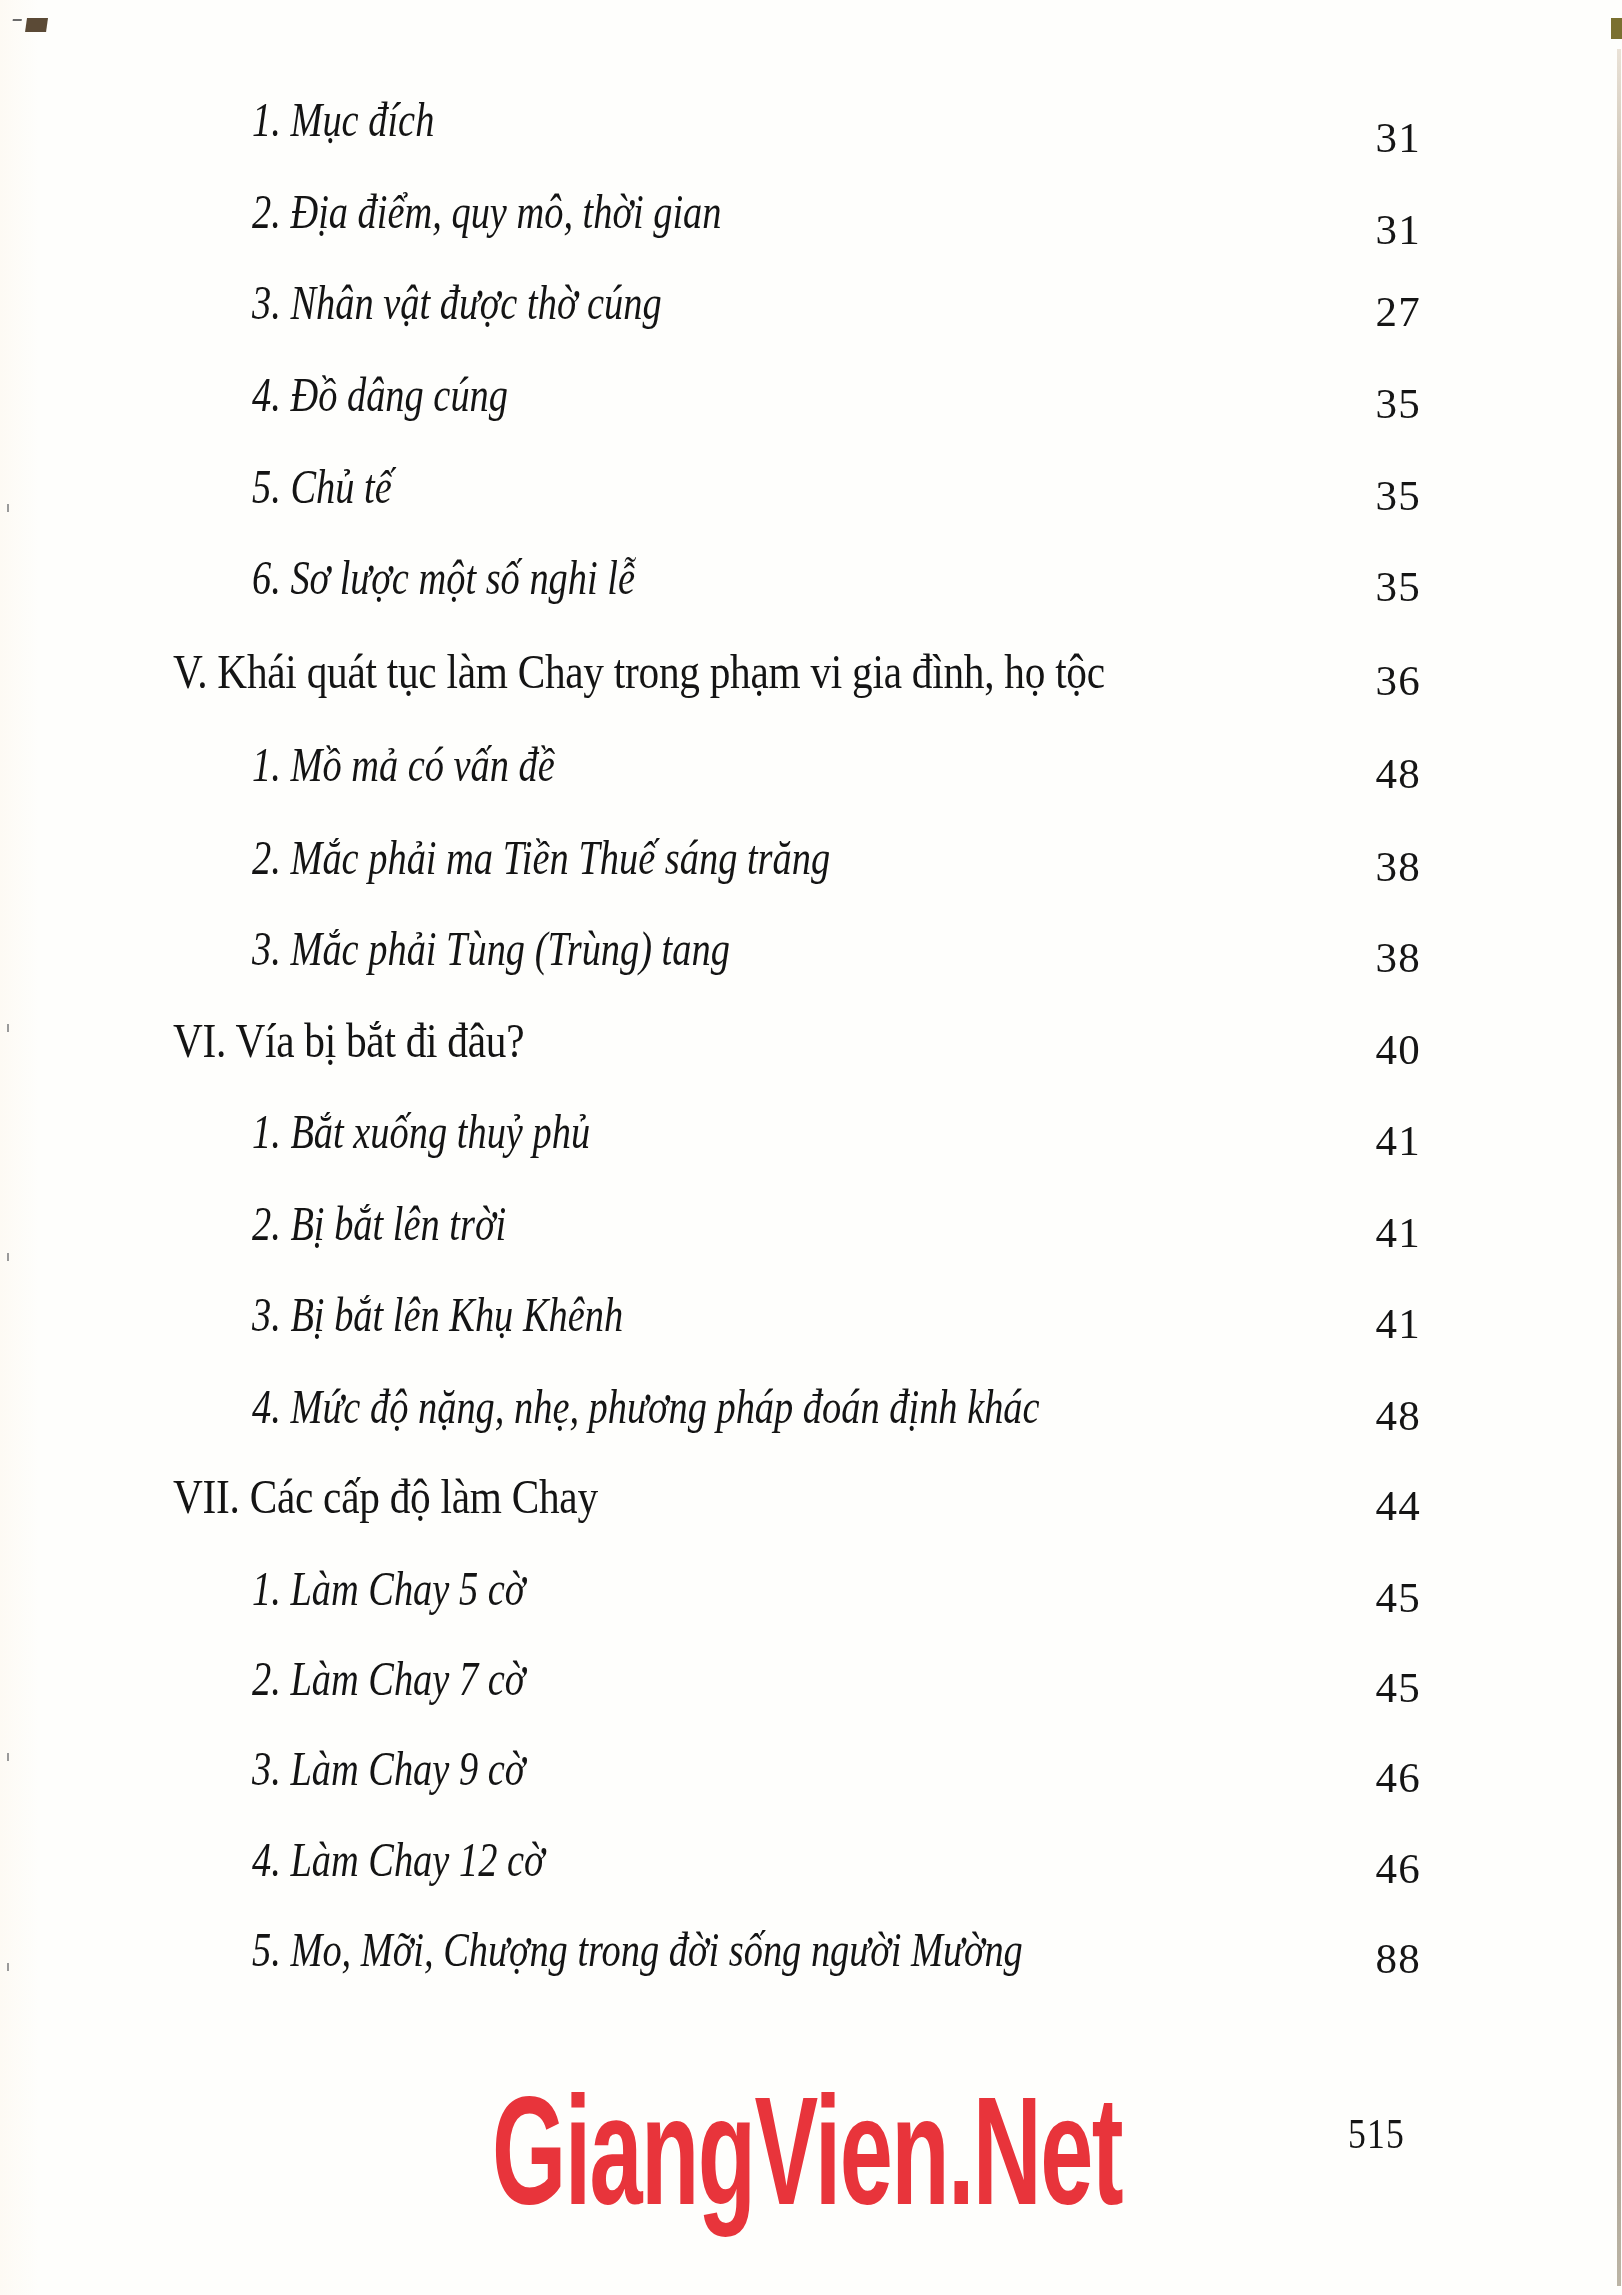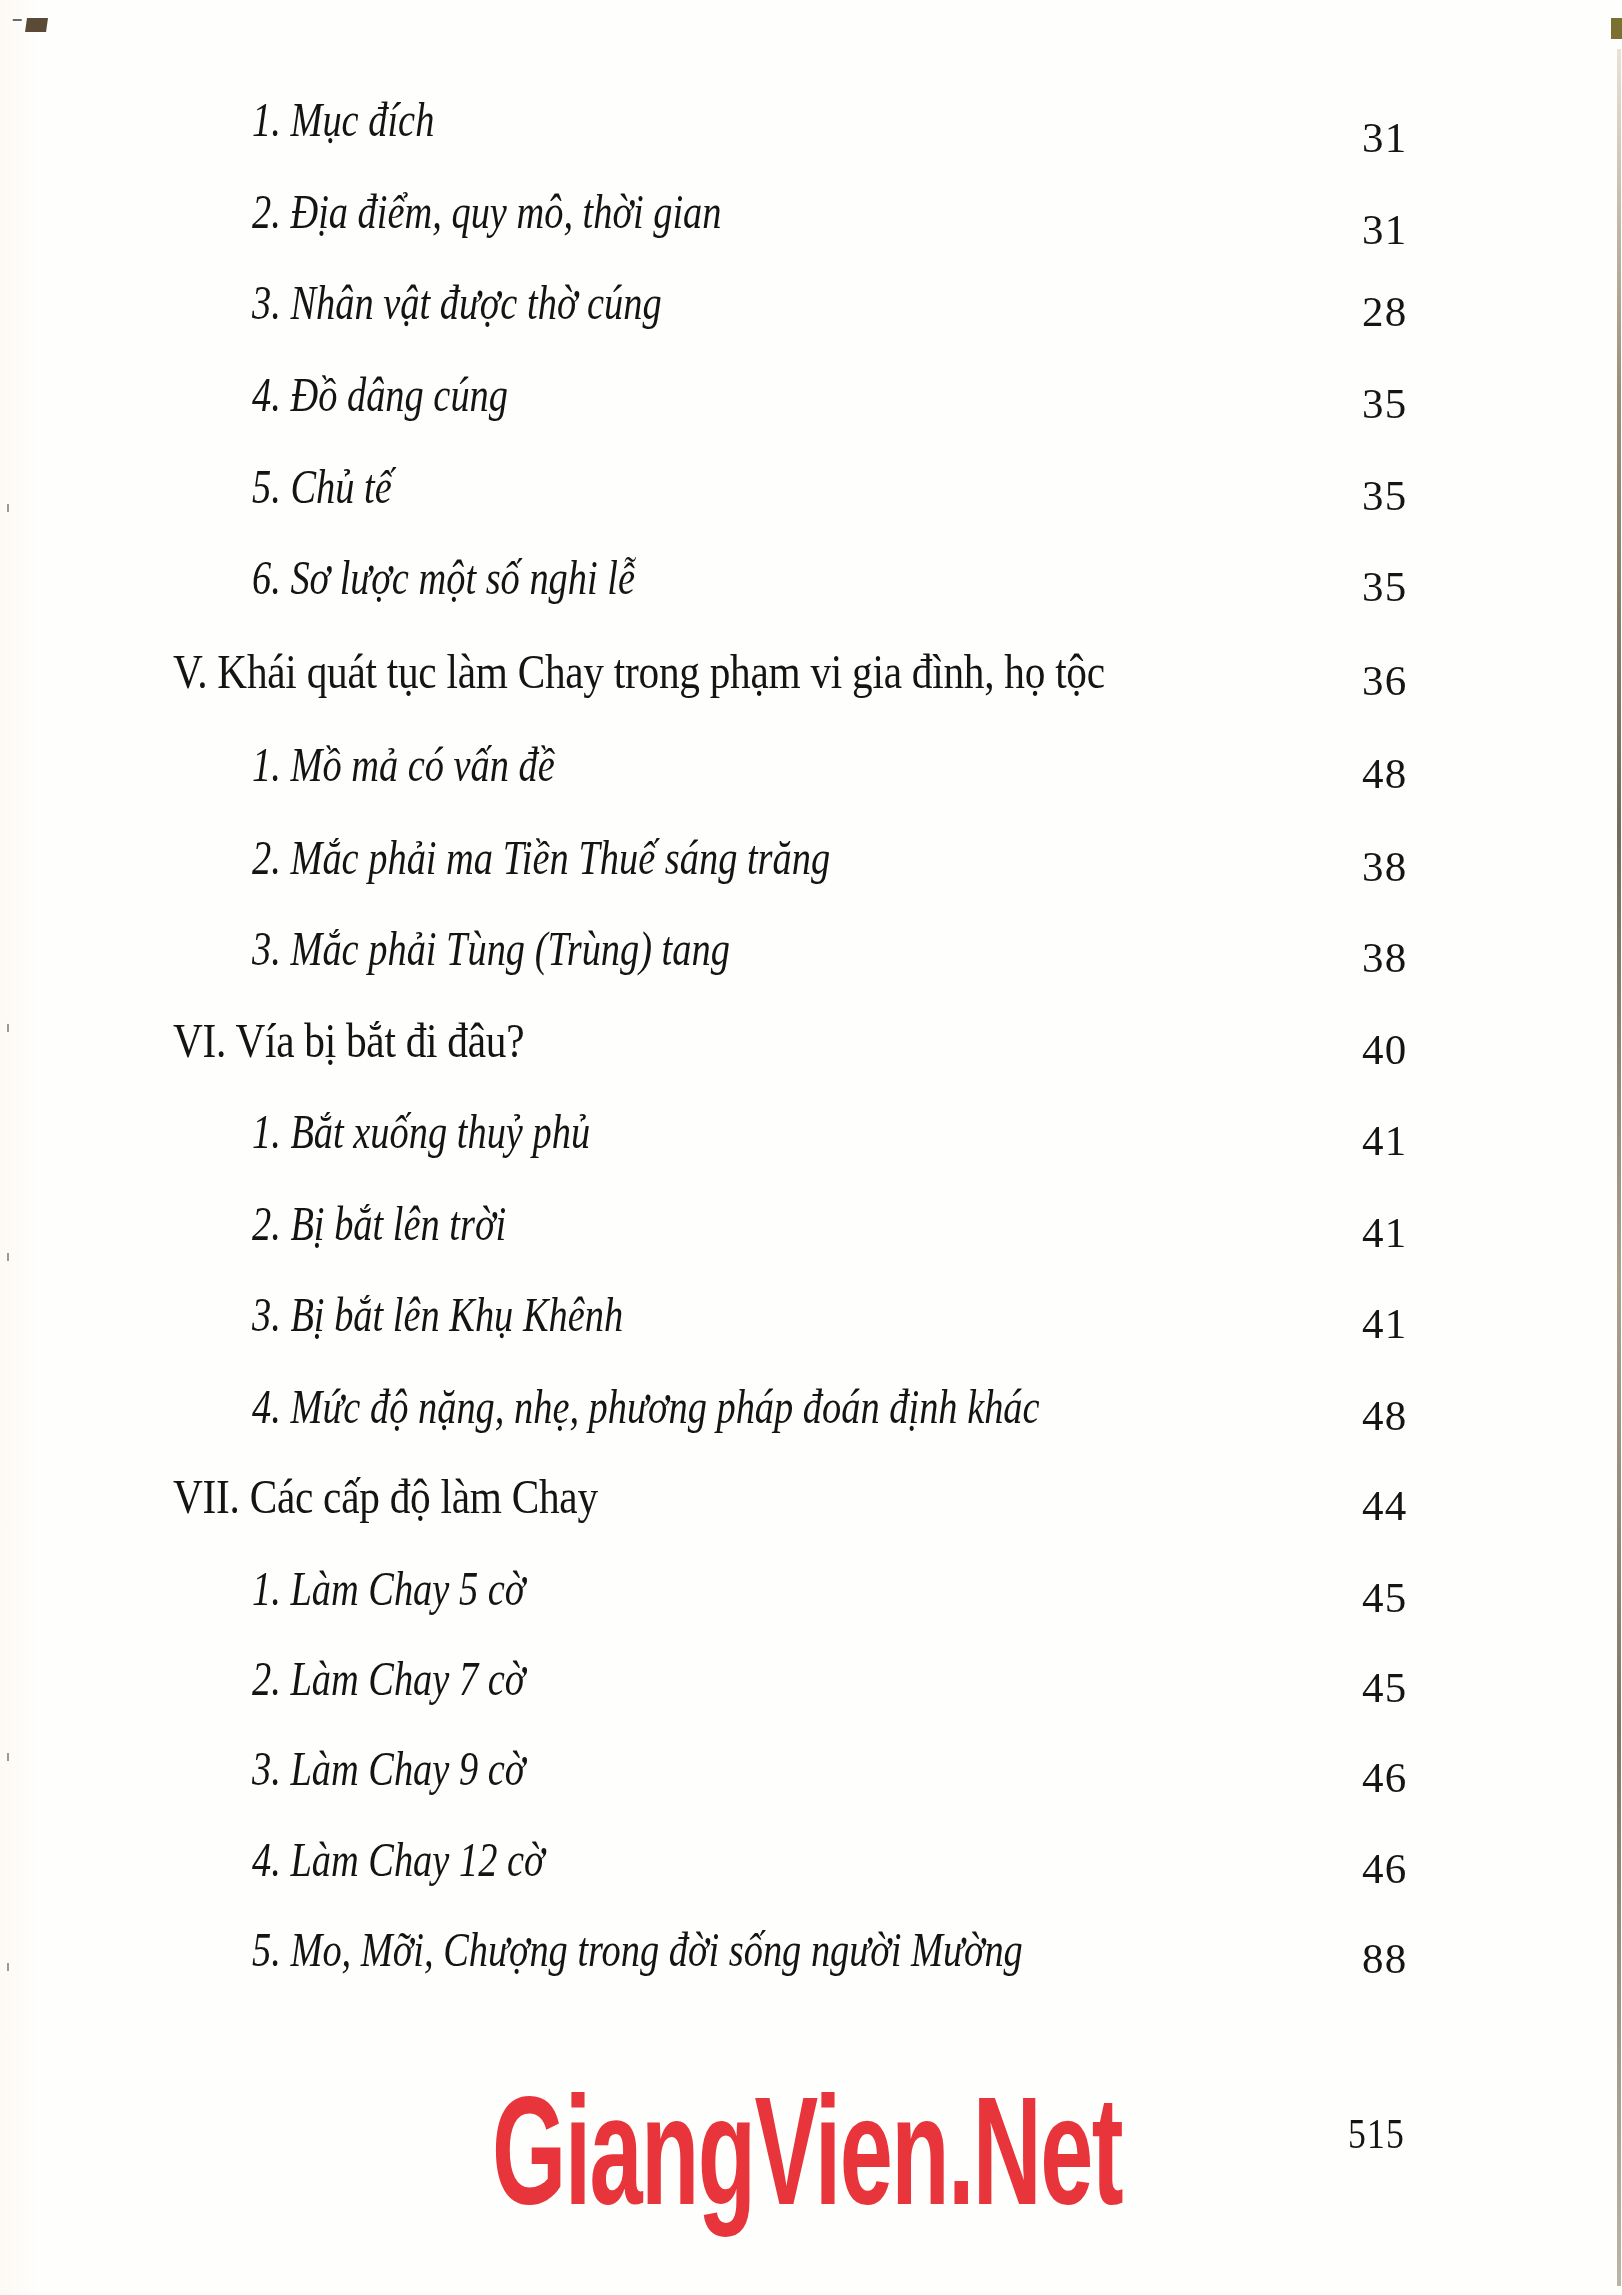--- a/index.html
+++ b/index.html
@@ -68,21 +68,21 @@
       font-size: 48px;
       font-style: italic;
       transform: scaleX(0.80);
       transform-origin: left bottom;
     }
     .toc-page {
       position: absolute;
       left: 1362px;
       bottom: 14.4px;
       width: 59px;
-      text-align: left;
+      text-align: right;
       font-family: "Liberation Serif", "DejaVu Serif", serif;
       font-size: 43px;
       color: #151515;
       letter-spacing: 1.3px;
     }
     .toc-page.first-two { bottom: 5.2px; }
 
     .watermark {
       position: absolute;
       left: 492px; top: 2074px;
@@ -124,21 +124,21 @@
     <div class="toc-row" style="top:88px">
       <span class="toc-title sub">1. Mục đích</span>
       <span class="toc-page first-two">31</span>
     </div>
     <div class="toc-row" style="top:180px">
       <span class="toc-title sub">2. Địa điểm, quy mô, thời gian</span>
       <span class="toc-page first-two">31</span>
     </div>
     <div class="toc-row" style="top:271px">
       <span class="toc-title sub">3. Nhân vật được thờ cúng</span>
-      <span class="toc-page">28</span>
+      <span class="toc-page">27</span>
     </div>
     <div class="toc-row" style="top:363px">
       <span class="toc-title sub">4. Đồ dâng cúng</span>
       <span class="toc-page">35</span>
     </div>
     <div class="toc-row" style="top:455px">
       <span class="toc-title sub">5. Chủ tế</span>
       <span class="toc-page">35</span>
     </div>
     <div class="toc-row" style="top:546px">

